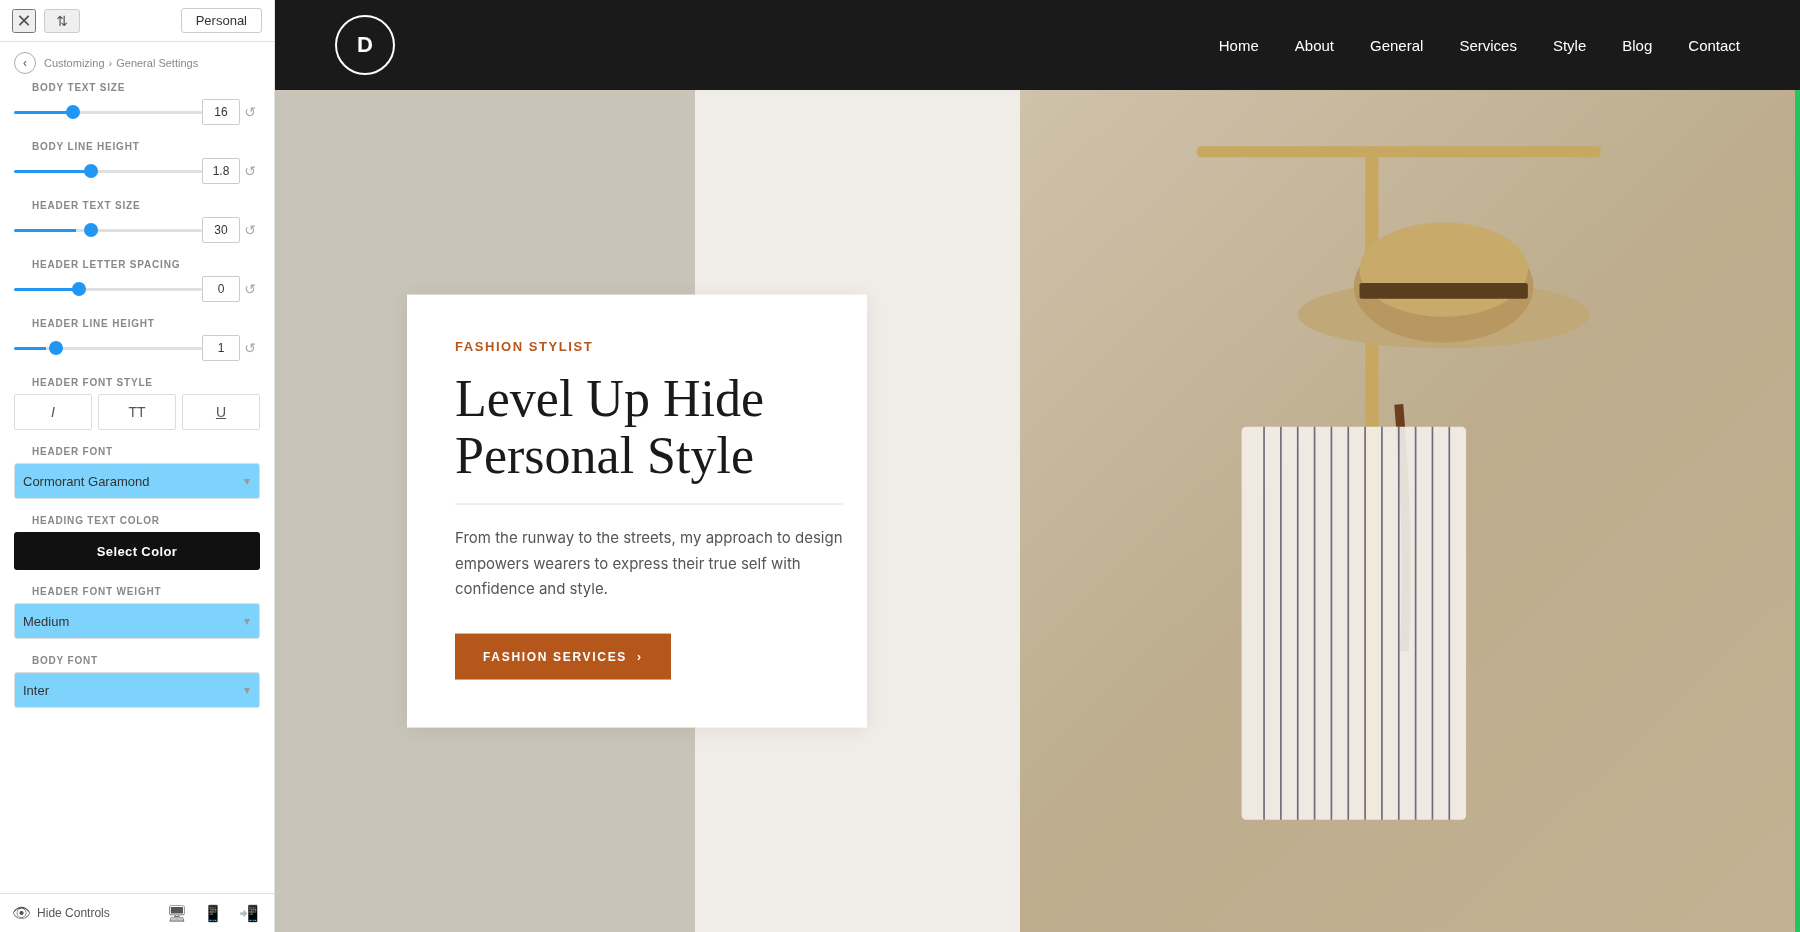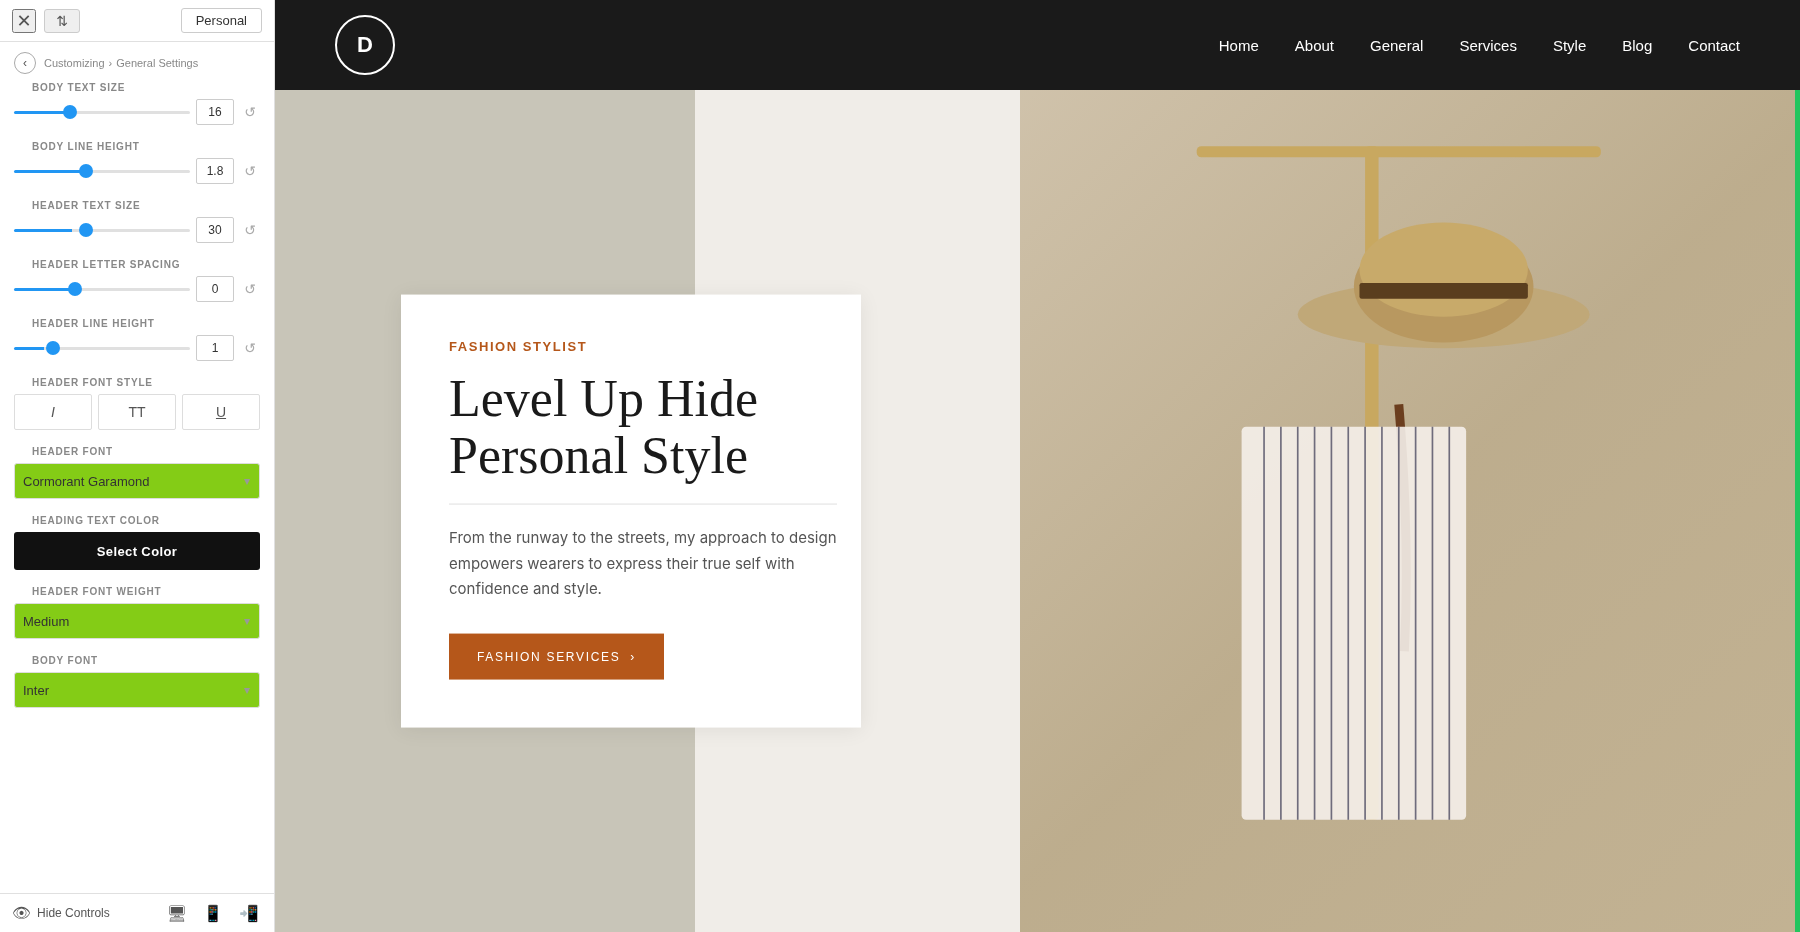--- a/index.html
+++ b/index.html
@@ -100,21 +100,21 @@
       letter-spacing: 0.08em;
       color: #888;
       text-transform: uppercase;
       margin-bottom: 6px;
       margin-left: 18px;
     }
 
     .slider-row {
       display: flex;
       align-items: center;
-      gap: 6px;
+      gap: 0;
     }
 
     .slider-value {
       width: 38px;
       height: 26px;
       border: 1px solid #ccc;
       text-align: center;
       font-size: 12px;
       color: #333;
       border-radius: 2px;
@@ -141,21 +141,21 @@
       font-size: 14px;
       color: #555;
       display: flex; align-items: center; justify-content: center;
       border-radius: 2px;
     }
 
     .font-select {
       width: 100%;
       height: 36px;
       border: 1px solid #ddd;
-      background: #84cc16;
+      background: #7dd3fc;
       padding: 0 8px;
       font-size: 13px;
       color: #333;
       appearance: none;
       cursor: pointer;
       border-radius: 3px;
       position: relative;
     }
 
     .select-wrapper {
@@ -269,21 +269,21 @@
       justify-content: flex-end;
       padding-bottom: 0;
       position: relative;
     }
 
     .hero-card {
       background: #fff;
       width: 460px;
       padding: 44px 24px 48px 48px;
       position: absolute;
-      left: 126px;
+      left: 132px;
       top: 50%;
       transform: translateY(-50%);
       z-index: 10;
       box-shadow: 0 2px 20px rgba(0,0,0,0.07);
     }
 
     .fashion-stylist-label {
       font-size: 13px;
       font-weight: 700;
       letter-spacing: 0.12em;
@@ -315,21 +315,21 @@
       margin-bottom: 32px;
       font-family: 'Inter', 'Arial', sans-serif;
     }
 
     .hero-cta-btn {
       background: #b5571a;
       color: #fff;
       border: none;
       padding: 16px 28px;
       font-size: 12px;
-      font-weight: 400;
+      font-weight: 700;
       letter-spacing: 0.14em;
       text-transform: uppercase;
       cursor: pointer;
       display: flex;
       align-items: center;
       gap: 10px;
     }
 
     .hero-right {
       flex: 1;

